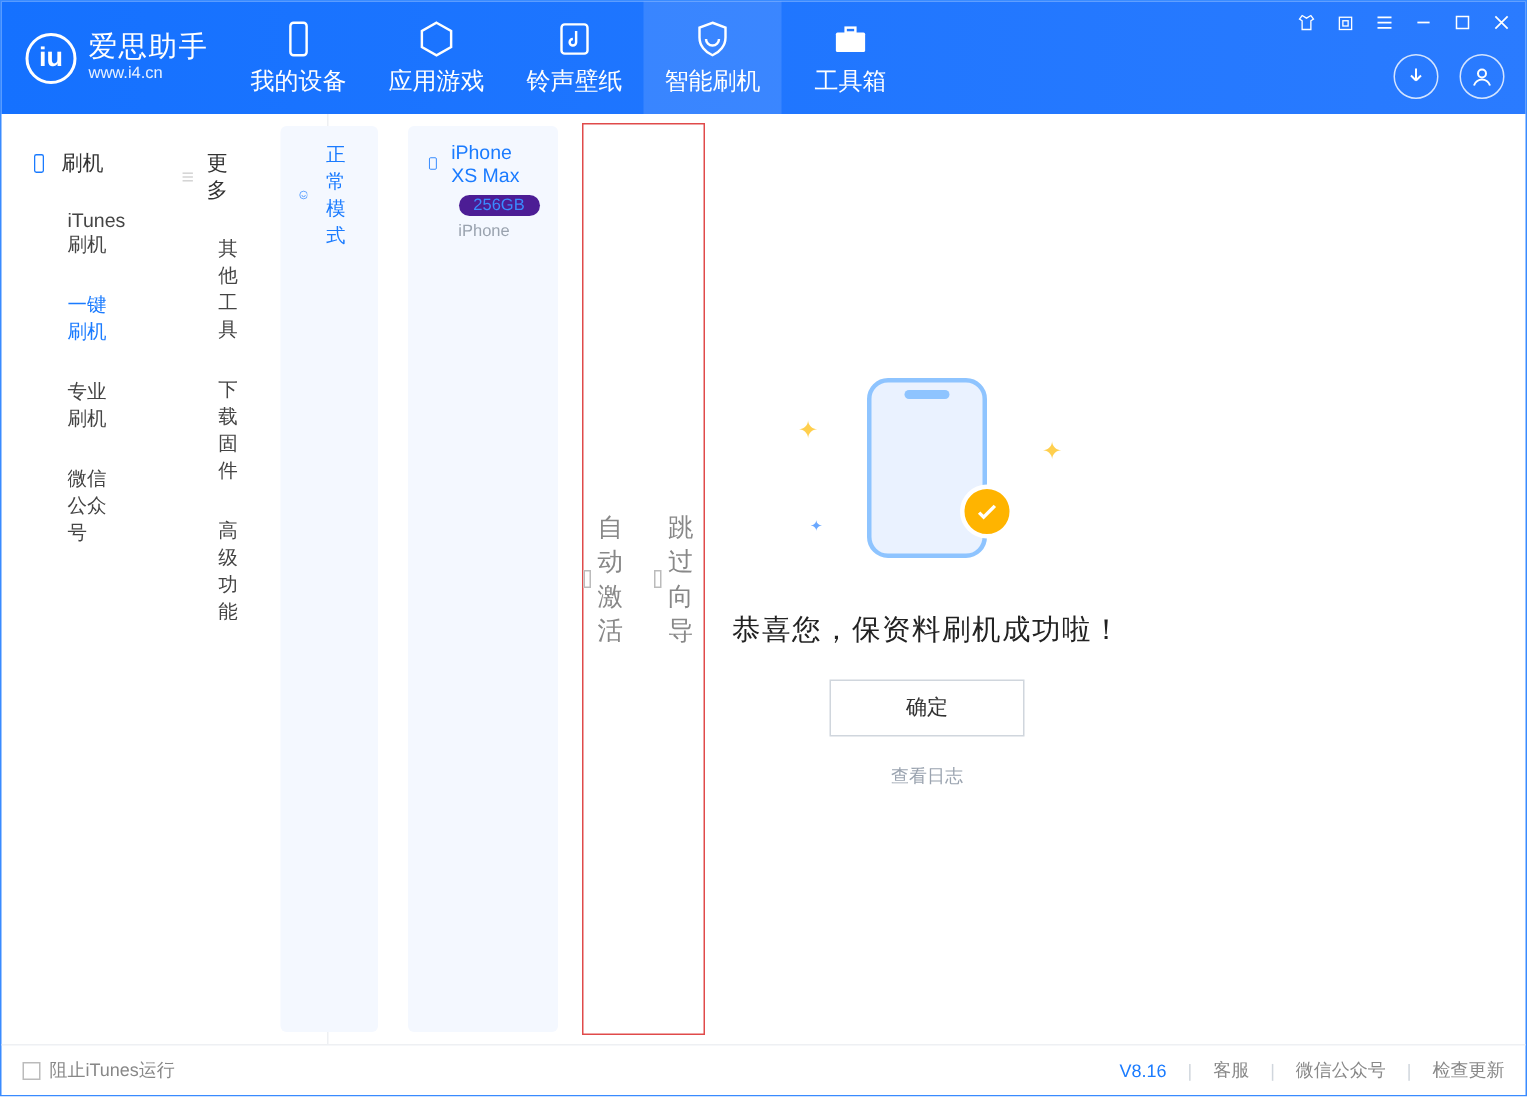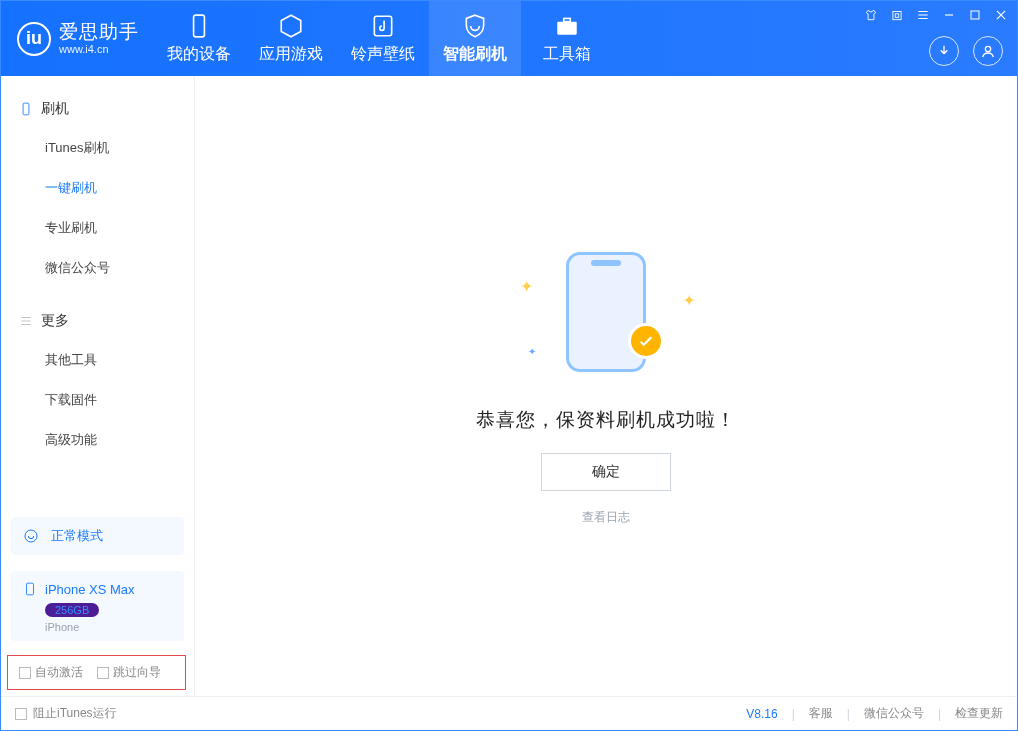--- a/index.html
+++ b/index.html
@@ -8,45 +8,45 @@
   
   
   .header { height: 75px; background: linear-gradient(90deg, #1571ff 0%, #2a7bff 100%); display: flex; align-items: center; color: #fff; position: relative; }
   .logo { display: flex; align-items: center; padding: 0 14px 0 16px; }
   .logo-icon { width: 34px; height: 34px; border: 2px solid #fff; border-radius: 50%; display: flex; align-items: center; justify-content: center; font-weight: bold; font-size: 18px; color: #fff; }
   .logo-text { margin-left: 8px; line-height: 1.1; }
   .logo-text .cn { font-size: 19px; font-weight: 500; letter-spacing: 1px; }
   .logo-text .en { font-size: 11px; opacity: .9; }
   .nav { display: flex; height: 100%; }
   .nav-item { width: 92px; height: 100%; display: flex; flex-direction: column; align-items: center; justify-content: center; font-size: 16px; cursor: pointer; position: relative; }
-  .nav-item.active { background: rgba(255,255,255,0.12); font-weight: bold; }
+  .nav-item.active { background: rgba(255,255,255,0.12); }
   .nav-item .icon { width: 28px; height: 28px; margin-bottom: 4px; display: flex; align-items: center; justify-content: center; }
   .nav-item svg { width: 26px; height: 26px; fill: #fff; }
   .window-controls { position: absolute; top: 6px; right: 8px; display: flex; gap: 10px; align-items: center; }
   .window-controls span, .window-controls div { color: #fff; font-size: 12px; cursor: pointer; width: 16px; height: 16px; display: flex; align-items: center; justify-content: center; }
   .header-right-icons { position: absolute; right: 14px; bottom: 10px; display: flex; gap: 14px; }
   .circ-btn { width: 30px; height: 30px; border: 1.5px solid rgba(255,255,255,.8); border-radius: 50%; display: flex; align-items: center; justify-content: center; cursor: pointer; }
   .circ-btn svg { width: 16px; height: 16px; stroke: #fff; fill: none; stroke-width: 2; }
 
   
   .body { flex: 1; display: flex; min-height: 0; }
-  .sidebar { width: 194px; border-right: 1px solid #eef0f3; display: flex; flex-direction: column; font-size: 13px; color: #333; }
+  .sidebar { width: 218px; border-right: 1px solid #eef0f3; display: flex; flex-direction: row; font-size: 13px; color: #333; }
   .sb-section { padding-top: 18px; }
   .sb-group { display: flex; align-items: center; padding: 6px 18px 10px 18px; font-size: 14px; color: #333; font-weight: 500; }
   .sb-group svg { width: 14px; height: 14px; margin-right: 8px; }
   .sb-item { padding: 11px 18px 11px 44px; cursor: pointer; color: #444; }
   .sb-item.active { color: #1a7bff; }
   .sb-spacer { flex: 1; }
   .device-box { margin: 8px 10px; background: #f4f8ff; border-radius: 4px; padding: 10px 12px; }
   .device-mode { color: #1a7bff; font-size: 13px; display: flex; align-items: center; gap: 12px; }
   .device-box.second { padding: 10px 12px 8px 12px; }
   .device-name { color: #1a7bff; font-weight: 500; font-size: 13px; display: flex; align-items: center; gap: 8px; }
   .device-cap { display: inline-block; margin-top: 6px; margin-left: 22px; background: #4c1d95; color: #3a8bff; font-size: 11px; border-radius: 10px; padding: 1px 10px; }
   .device-type { margin-left: 22px; color: #9aa3af; font-size: 11px; margin-top: 4px; }
-  .checkrow { border: 1.5px solid #e04a4a; margin: 6px 8px 6px 6px; padding: 8px 11px; display: flex; gap: 14px; font-size: 12px; color: #888; }
+  .checkrow { border: 1.5px solid #e04a4a; margin: 6px 8px 6px 6px; padding: 8px 0; display: flex; gap: 14px; font-size: 17px; color: #888; }
   .chk { display: flex; align-items: center; gap: 4px; cursor: pointer; }
   .chk .box { width: 12px; height: 12px; border: 1px solid #bbb; background: #fff; }
 
   
   .main { flex: 1; display: flex; flex-direction: column; align-items: center; justify-content: center; position: relative; }
   .illus { position: relative; width: 180px; height: 130px; margin-bottom: 30px; display:flex; align-items:center; justify-content:center;}
   .phone { width: 80px; height: 120px; border: 3px solid #8ec4ff; border-radius: 14px; background: #eaf2ff; position: relative; }
   .phone::before { content:""; position:absolute; top:5px; left:50%; transform:translateX(-50%); width:30px; height:6px; background:#8ec4ff; border-radius:3px;}
   .check-badge { position: absolute; right: 32px; bottom: 18px; width: 36px; height: 36px; background: #ffb400; border-radius: 50%; display:flex; align-items:center; justify-content:center; border: 3px solid #fff; }
   .check-badge svg { width: 18px; height: 18px; stroke:#fff; fill:none; stroke-width:3;}

